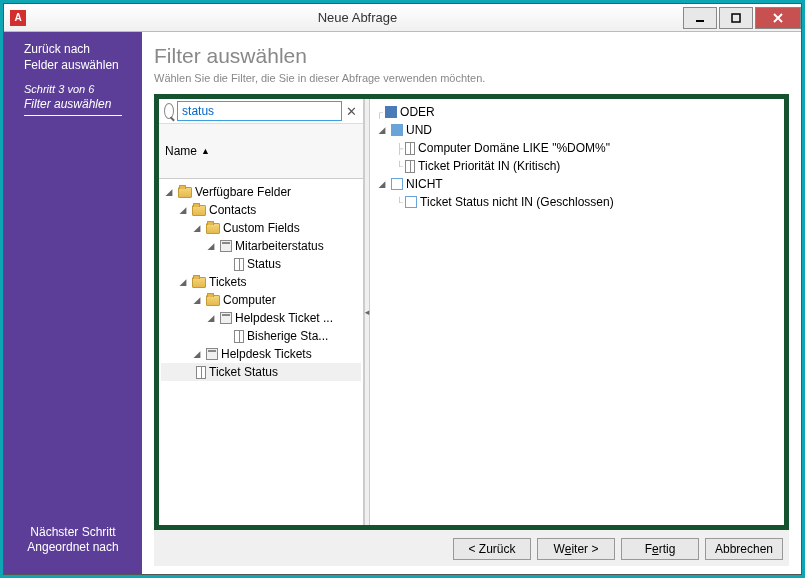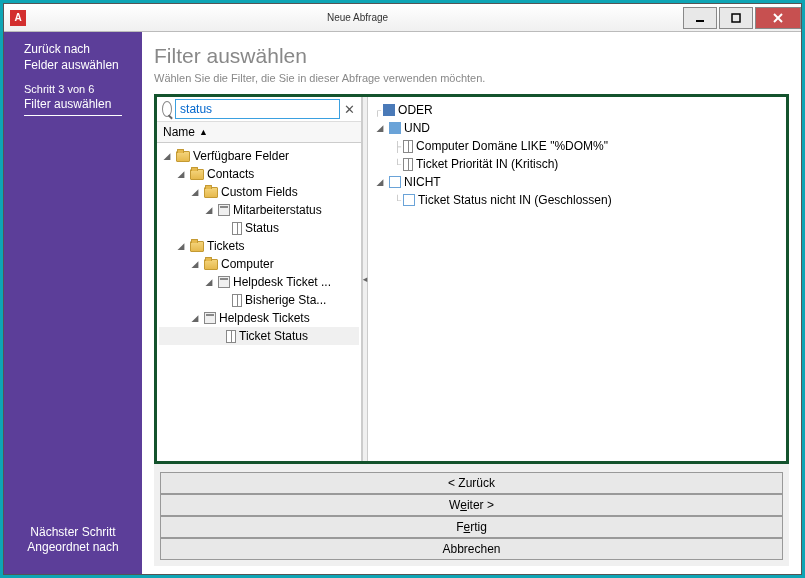--- a/index.html
+++ b/index.html
@@ -1,41 +1,41 @@
 <!DOCTYPE html>
 <html><head>
 <meta charset="utf-8">
 <style>
 * { box-sizing: border-box; margin: 0; padding: 0; font-family: "Segoe UI", Tahoma, sans-serif; font-size: 12px; }
 body { background: #0ea5b5; padding: 3px; width: 805px; height: 578px; }
 .window { width: 100%; height: 100%; background: #fff; border: 1px solid #555; display: flex; flex-direction: column; }
 .titlebar { height: 28px; background: linear-gradient(to bottom,#fff,#f0f0f0); display: flex; align-items: center; border-bottom: 1px solid #bbb; }
 .app-icon { width: 16px; height: 16px; background: #d32f2f; margin: 0 6px; display:flex; align-items:center; justify-content:center; color:#fff; font-weight:bold; font-size:10px;}
-.title { flex: 1; text-align: center; color: #333; font-size: 10px; }
+.title { flex: 1; text-align: center; color: #333; font-size: 13px; }
 .win-btns { display: flex; }
 .win-btn { width: 34px; height: 22px; border: 1px solid #888; margin-right: 2px; background:#e8e8e8; display:flex; align-items:center; justify-content:center; }
 .win-btn.close { background:#c75050; color:#fff; margin-right:0; width:46px; }
 .body { flex: 1; display: flex; min-height:0; }
 .sidebar { width: 138px; background: #5c3e99; color: #fff; padding: 10px 20px; display:flex; flex-direction:column; }
 .sidebar .top-links { font-size:11px; line-height:1.3; }
-.sidebar .step { margin-top: auto; transform: translateY(-200px); }
+.sidebar .step { margin-top: auto; transform: translateY(-200px); font-style: italic; }
 .sidebar .stepnum { font-size:11px; }
 .sidebar .steptitle { font-size:12px; border-bottom:1px solid #fff; padding-bottom:4px; margin-top:2px;}
 .sidebar .next { font-size:11px; line-height:1.3; margin-top:auto; padding-bottom:8px;text-align:center;}
 .main { flex:1; display:flex; flex-direction:column; padding: 12px 12px 8px 12px; }
 .heading { color:#888; font-size:21px; font-weight:300; margin-bottom:4px;}
 .subheading { color:#888; font-size:11px; margin-bottom:10px;}
-.content { flex:1; display:flex; border:3px solid #14532d; min-height:0;}
+.content { flex:1; display:flex; border:5px solid #14532d; min-height:0;}
 .left-panel { width:205px; border-right:1px solid #ccc; display:flex; flex-direction:column; overflow:hidden;}
 .search-row { display:flex; align-items:center; padding:2px; }
 .search-icon { width:16px; height:16px; border:1px solid #888; border-radius:50%; position:relative; margin:0 3px;}
 .search-icon::after{content:'';position:absolute;width:5px;height:1.5px;background:#666;bottom:-1px;right:-2px;transform:rotate(45deg);}
 .search-input { flex:1; border:1px solid #3aa0e0; padding:2px 4px; font-size:12px; color:#0066cc;}
 .clear-x { font-size:13px; color:#555; padding:0 4px; cursor:default;}
-.col-header { background:#f7f7f7; border-top:1px solid #ddd; border-bottom:1px solid #ccc; padding:3px 6px; display:flex; align-items:center;}
+.col-header { background:#f7f7f7; border-top:1px solid #ddd; border-bottom:1px solid #ccc; padding:20px 6px; display:flex; align-items:center;}
 .sort-arrow { margin-left:4px; font-size:9px;}
 .tree { padding:4px 2px; overflow:auto; flex:1; background:#fff;}
 .tree .node { display:flex; align-items:center; white-space:nowrap; padding:1px 2px; height:18px;}
 .tree .node.selected { background:#f0f0f0;}
 .tw { display:inline-block; width:12px; text-align:center; color:#666; font-size:9px;}
 .folder-icon { width:14px; height:11px; background:linear-gradient(#f4d47c,#e6b94d); border:1px solid #c49a33; border-radius:1px; margin:0 3px; position:relative;}
 .folder-icon::before{content:'';position:absolute;top:-3px;left:0;width:5px;height:3px;background:#e6b94d;border:1px solid #c49a33;border-bottom:none;border-radius:1px 1px 0 0;}
 .data-icon { width:12px; height:12px; border:1px solid #888; background:#f0f0f0; margin:0 3px; position:relative;}
 .data-icon::before{content:'';position:absolute;top:1px;left:1px;right:1px;height:2px;background:#888;}
 .col-icon { width:10px; height:13px; border:1px solid #888; background:#fff; margin:0 3px;position:relative;}
@@ -43,21 +43,21 @@
 .splitter { width:6px; background:#f0f0f0; border-left:1px solid #ccc; border-right:1px solid #ccc; display:flex; align-items:center; justify-content:center; position:relative;}
 .splitter .handle{font-size:9px;color:#666;}
 .right-panel { flex:1; padding:4px; overflow:auto; background:#fff;}
 .rtree .rnode { display:flex; align-items:center; white-space:nowrap; padding:1px 2px; height:18px;}
 .sq { width:12px; height:12px; border:1.5px solid; margin:0 3px;}
 .sq.filled { background: currentColor;}
 .sq-blue{color:#4a7ab8;}
 .sq-lblue{color:#6aa3d8;}
 .sq-hollow{background:#fff;}
 .connector{color:#bbb;font-size:10px;letter-spacing:-1px;}
-.buttons { display:flex; justify-content:flex-end; padding:8px 6px 6px 6px; background:#f0f0f0;flex-direction:column;}
+.buttons { display:flex; justify-content:flex-end; padding:8px 6px 6px 6px; gap:6px; background:#f0f0f0;}
 .btn { min-width:78px; height:22px; border:1px solid #999; background:#e8e8e8; padding:0 8px;}
 .btn u{text-decoration:underline;}
 </style>
 </head>
 <body>
 
 <div class="window">
   <div class="titlebar">
     <div class="app-icon">A</div>
     <div class="title">Neue Abfrage</div>
@@ -156,21 +156,21 @@
             <div class="node" style="padding-left:58px">
                 <span class="tw"></span>
                 <span class="col-icon"></span>
                 <span>Bisherige Sta...</span>
               </div>
             <div class="node" style="padding-left:30px">
                 <span class="tw">◢</span>
                 <span class="data-icon"></span>
                 <span>Helpdesk Tickets</span>
               </div>
-            <div class="node selected" style="padding-left:52px">
+            <div class="node selected" style="padding-left:20px">
                 <span class="tw"></span>
                 <span class="col-icon"></span>
                 <span>Ticket Status</span>
               </div>
           </div>
         </div>
 
         <div class="splitter">
             <span class="handle">◂</span>
           </div>

